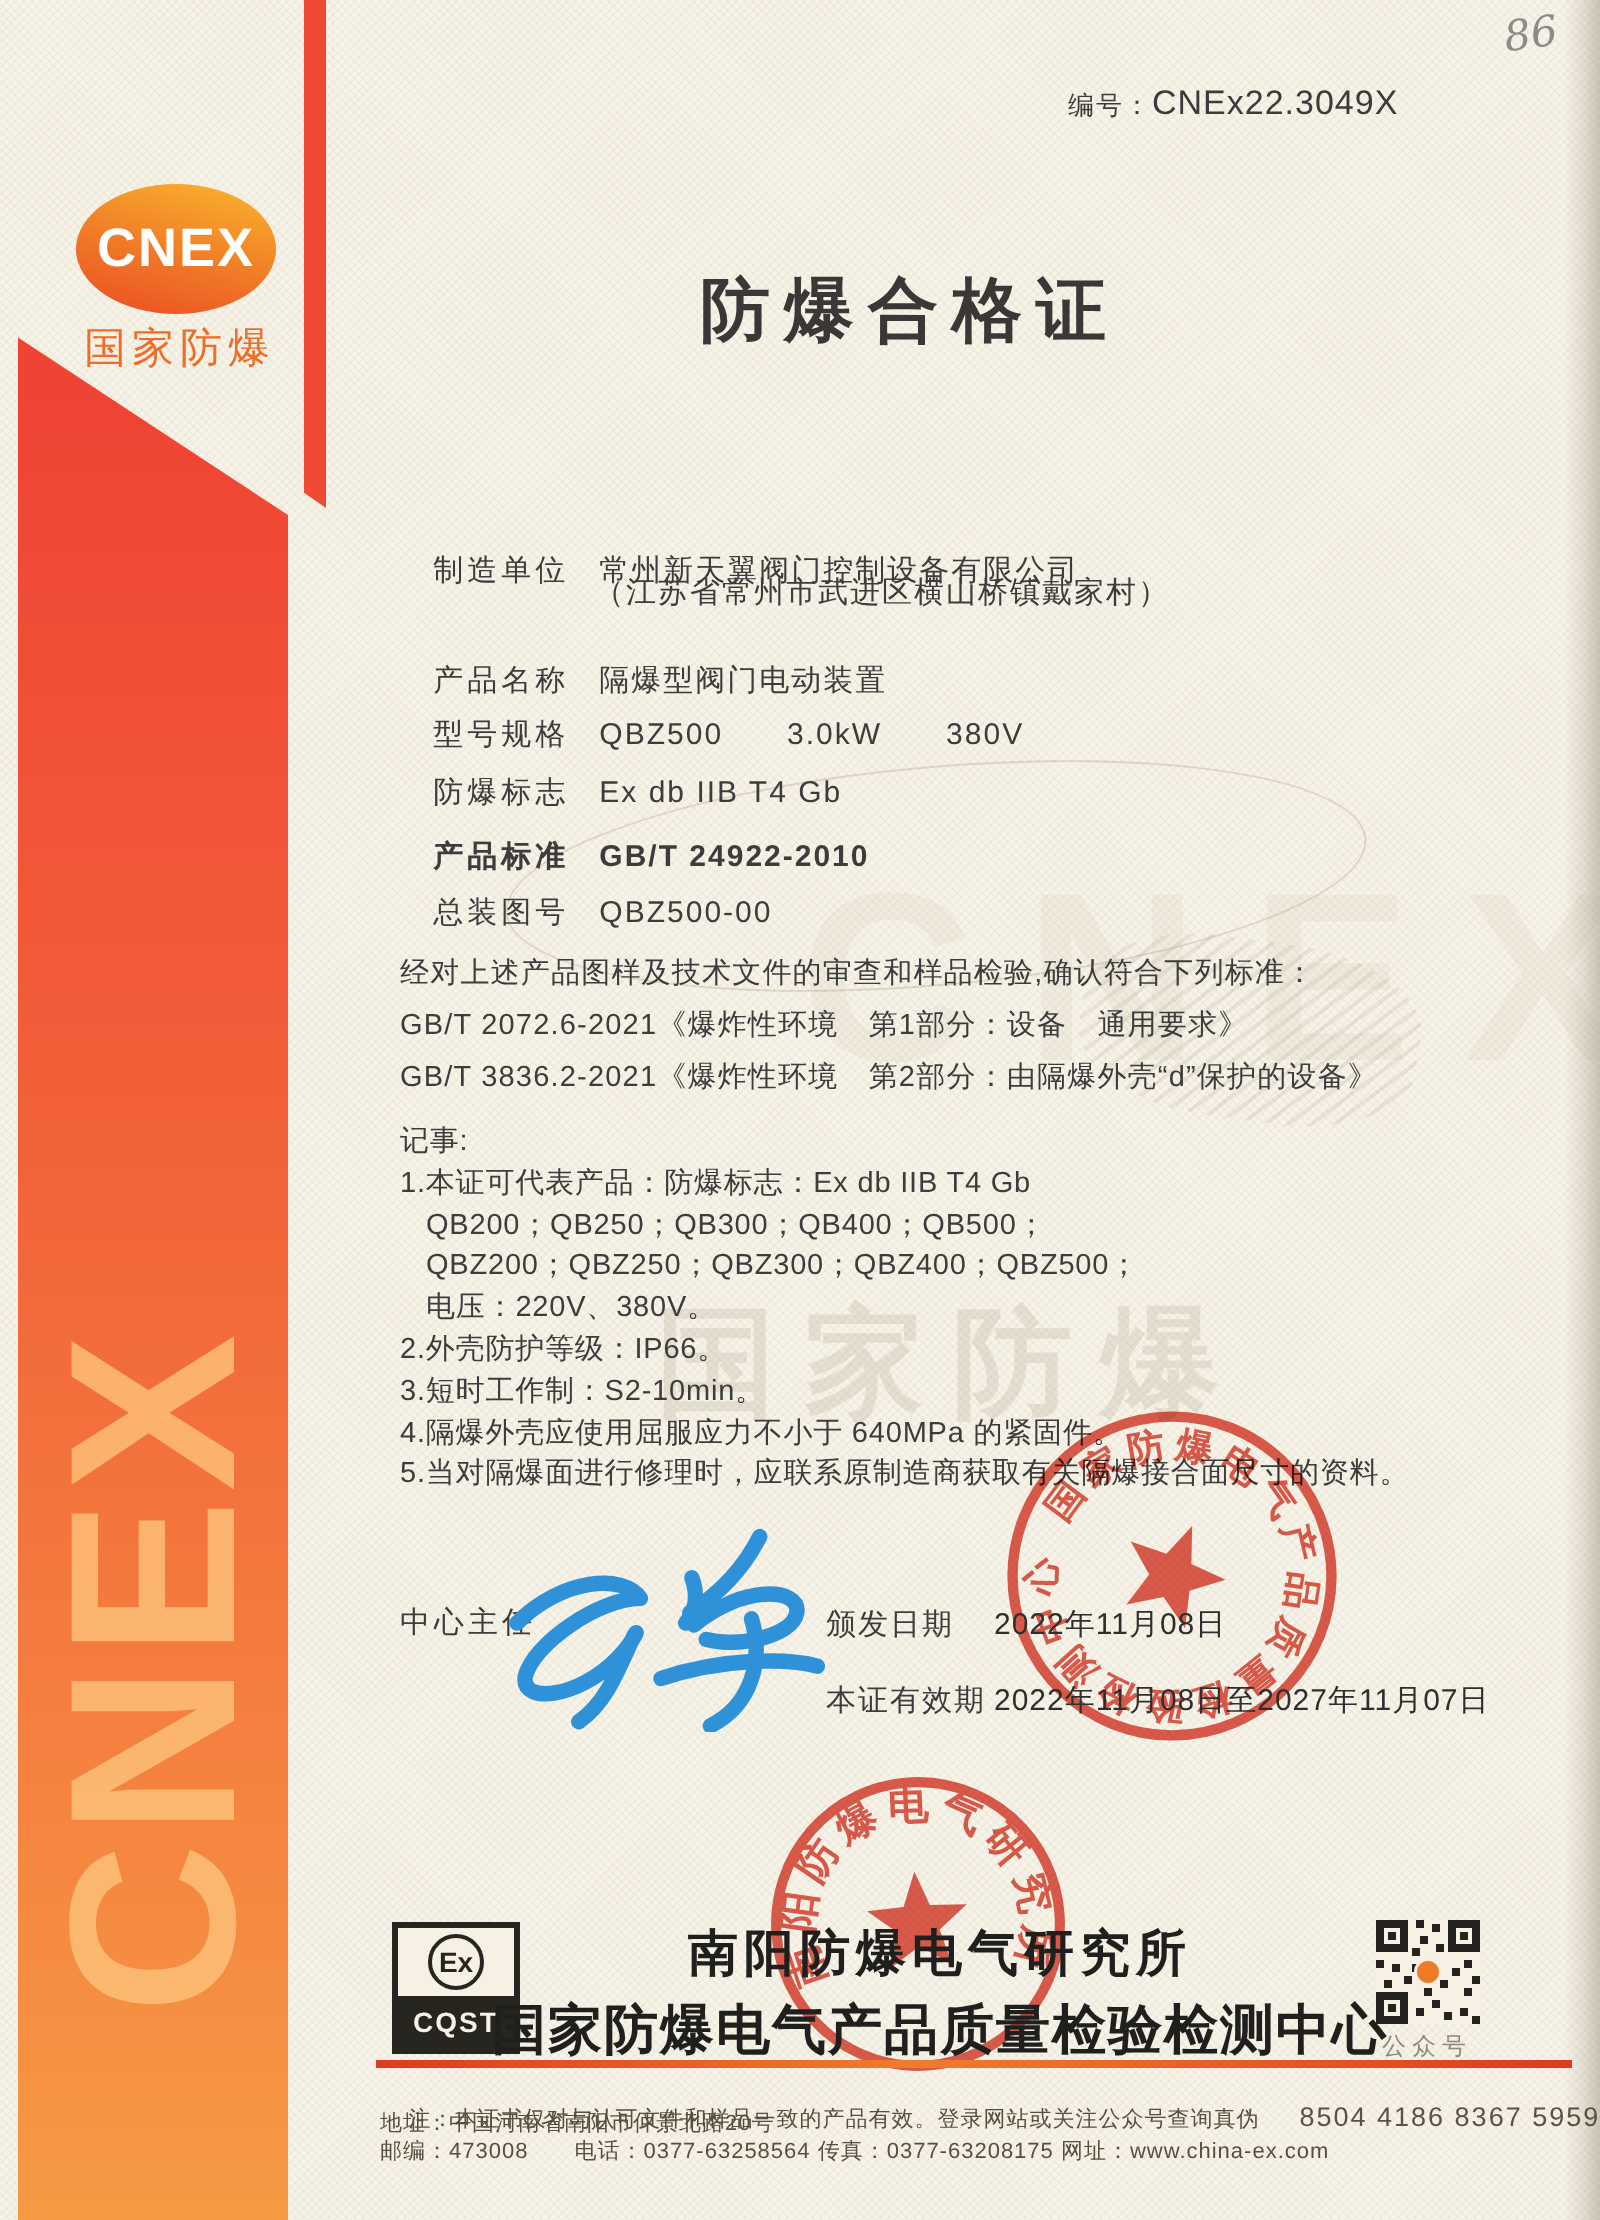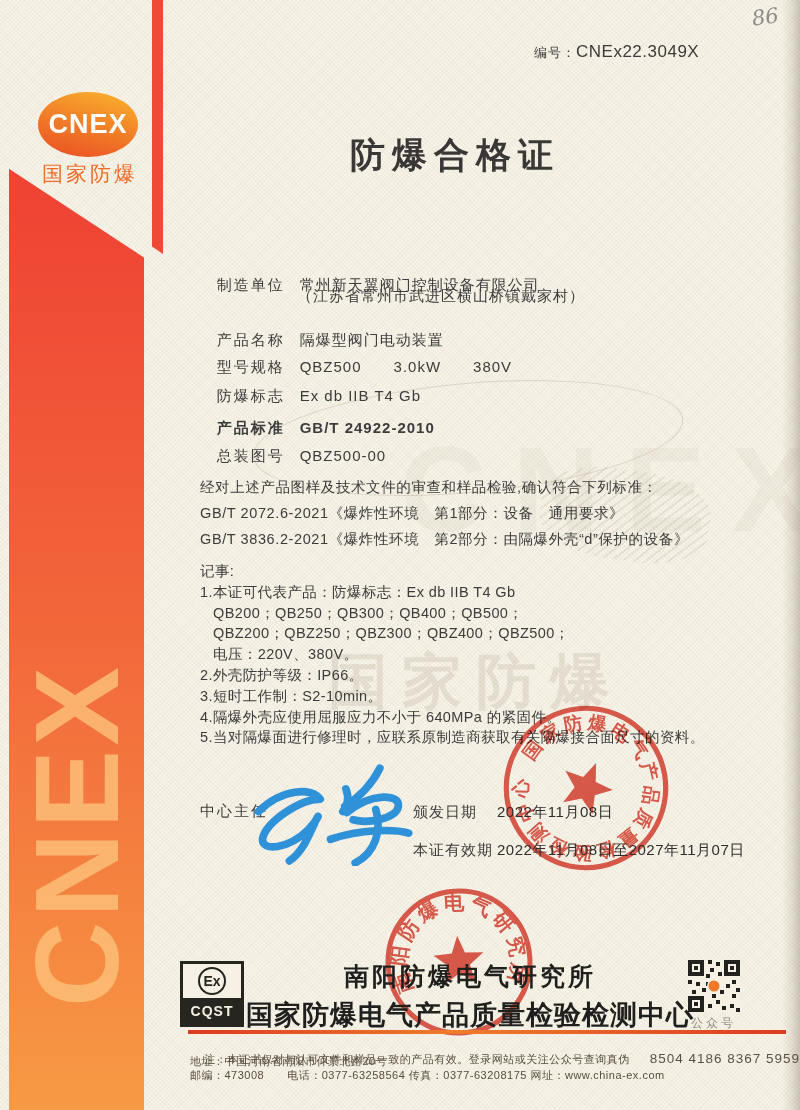--- a/index.html
+++ b/index.html
@@ -61,21 +61,21 @@
   .notes .ind{padding-left:13px;}
 
   .signoff-lbl{font-size:15px;color:#3c3c3c;letter-spacing:2px;}
   .sig-svg{left:248px;top:758px;}
   .date-lbl{left:413px;font-size:15px;color:#3c3c3c;letter-spacing:1px;}
   .date-val{left:497px;font-size:15px;color:#2e2e2e;letter-spacing:0.5px;}
 
   .stamp{opacity:0.82;mix-blend-mode:multiply;}
 
   
-  .mark{left:180px;top:961px;width:64px;height:66px;border:3px solid #26251f;
+  .mark{left:196px;top:961px;width:64px;height:66px;border:3px solid #26251f;
     background:#f6f1e4;box-sizing:border-box;}
   .mark-top{height:34px;display:flex;align-items:center;justify-content:center;}
   .mark-ex{width:28px;height:28px;border:2.5px solid #26251f;border-radius:50%;
     display:flex;align-items:center;justify-content:center;font-size:14px;font-weight:bold;color:#26251f;box-sizing:border-box;}
   .mark-bottom{height:26px;background:#26251f;color:#f6f1e4;display:flex;align-items:center;
     justify-content:center;font-size:14px;font-weight:bold;letter-spacing:1px;}
   .inst{left:185px;top:960px;width:570px;text-align:center;color:#1f1f1d;}
   .inst-1{font-size:25px;font-weight:bold;letter-spacing:3px;}
   .inst-2{font-size:27px;font-weight:bold;letter-spacing:1px;margin-top:4px;}
   .qr{left:688px;top:960px;}

